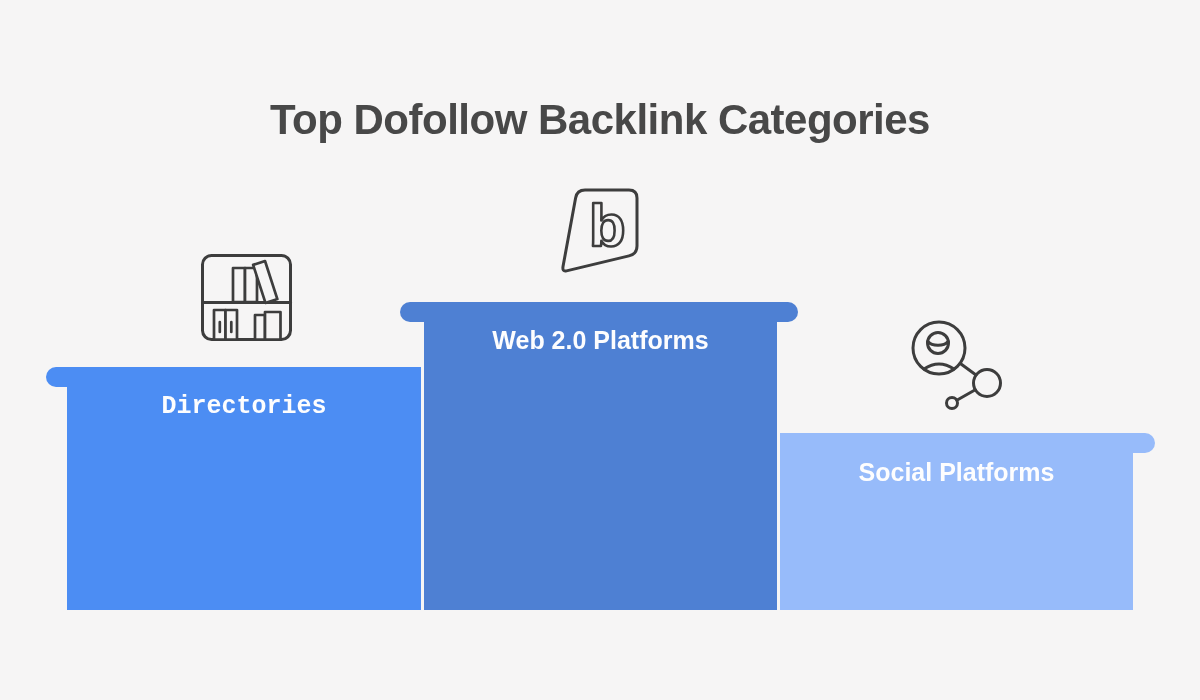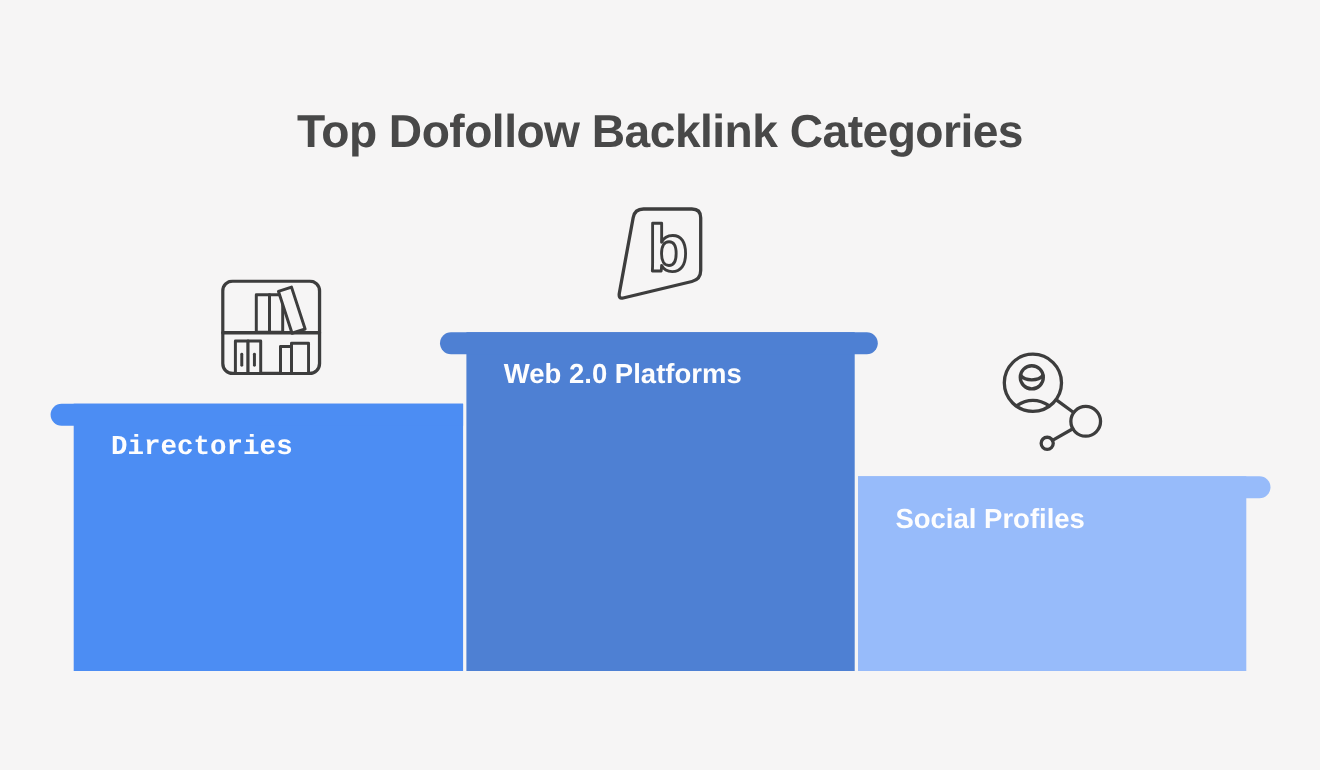--- a/index.html
+++ b/index.html
@@ -7,22 +7,22 @@
   .canvas{
     position:relative;width:1200px;height:700px;background:#f6f5f5;overflow:hidden;
   }
   .title{
     position:absolute;top:96px;left:0;width:1200px;text-align:center;
     font-size:42px;font-weight:bold;color:#484848;letter-spacing:-0.5px;
   }
   .bar{position:absolute;}
   .bar-cap{position:absolute;top:0;height:20px;}
   .bar-label{
-    position:absolute;left:0;width:100%;
-    font-size:25px;font-weight:bold;color:#fdfdfe;line-height:25px;padding-left:34px;
+    position:absolute;left:0;width:100%;text-align:center;
+    font-size:25px;font-weight:bold;color:#fdfdfe;line-height:25px;
   }
   
   .bar-directories{left:67px;top:367px;width:354px;height:243px;background:#4c8df3;font-family:Liberation Mono, monospace;}
   .bar-directories .bar-cap{left:-21px;width:calc(100% + 21px);background:#4c8df3;border-radius:10px 0 0 10px;}
   .bar-directories .bar-label{top:27px;}
   
   .bar-web20{left:424px;top:302px;width:353px;height:308px;background:#4e80d3;}
   .bar-web20 .bar-cap{left:-24px;width:calc(100% + 45px);background:#4e80d3;border-radius:10px;}
   .bar-web20 .bar-label{top:26px;}
   
@@ -86,16 +86,16 @@
     <div class="bar-label">Directories</div>
   </div>
 
   <div class="bar bar-web20">
     <div class="bar-cap"></div>
     <div class="bar-label">Web 2.0 Platforms</div>
   </div>
 
   <div class="bar bar-social">
     <div class="bar-cap"></div>
-    <div class="bar-label">Social Profiles</div>
+    <div class="bar-label">Social Platforms</div>
   </div>
 
 </div>
 
 </body></html>

